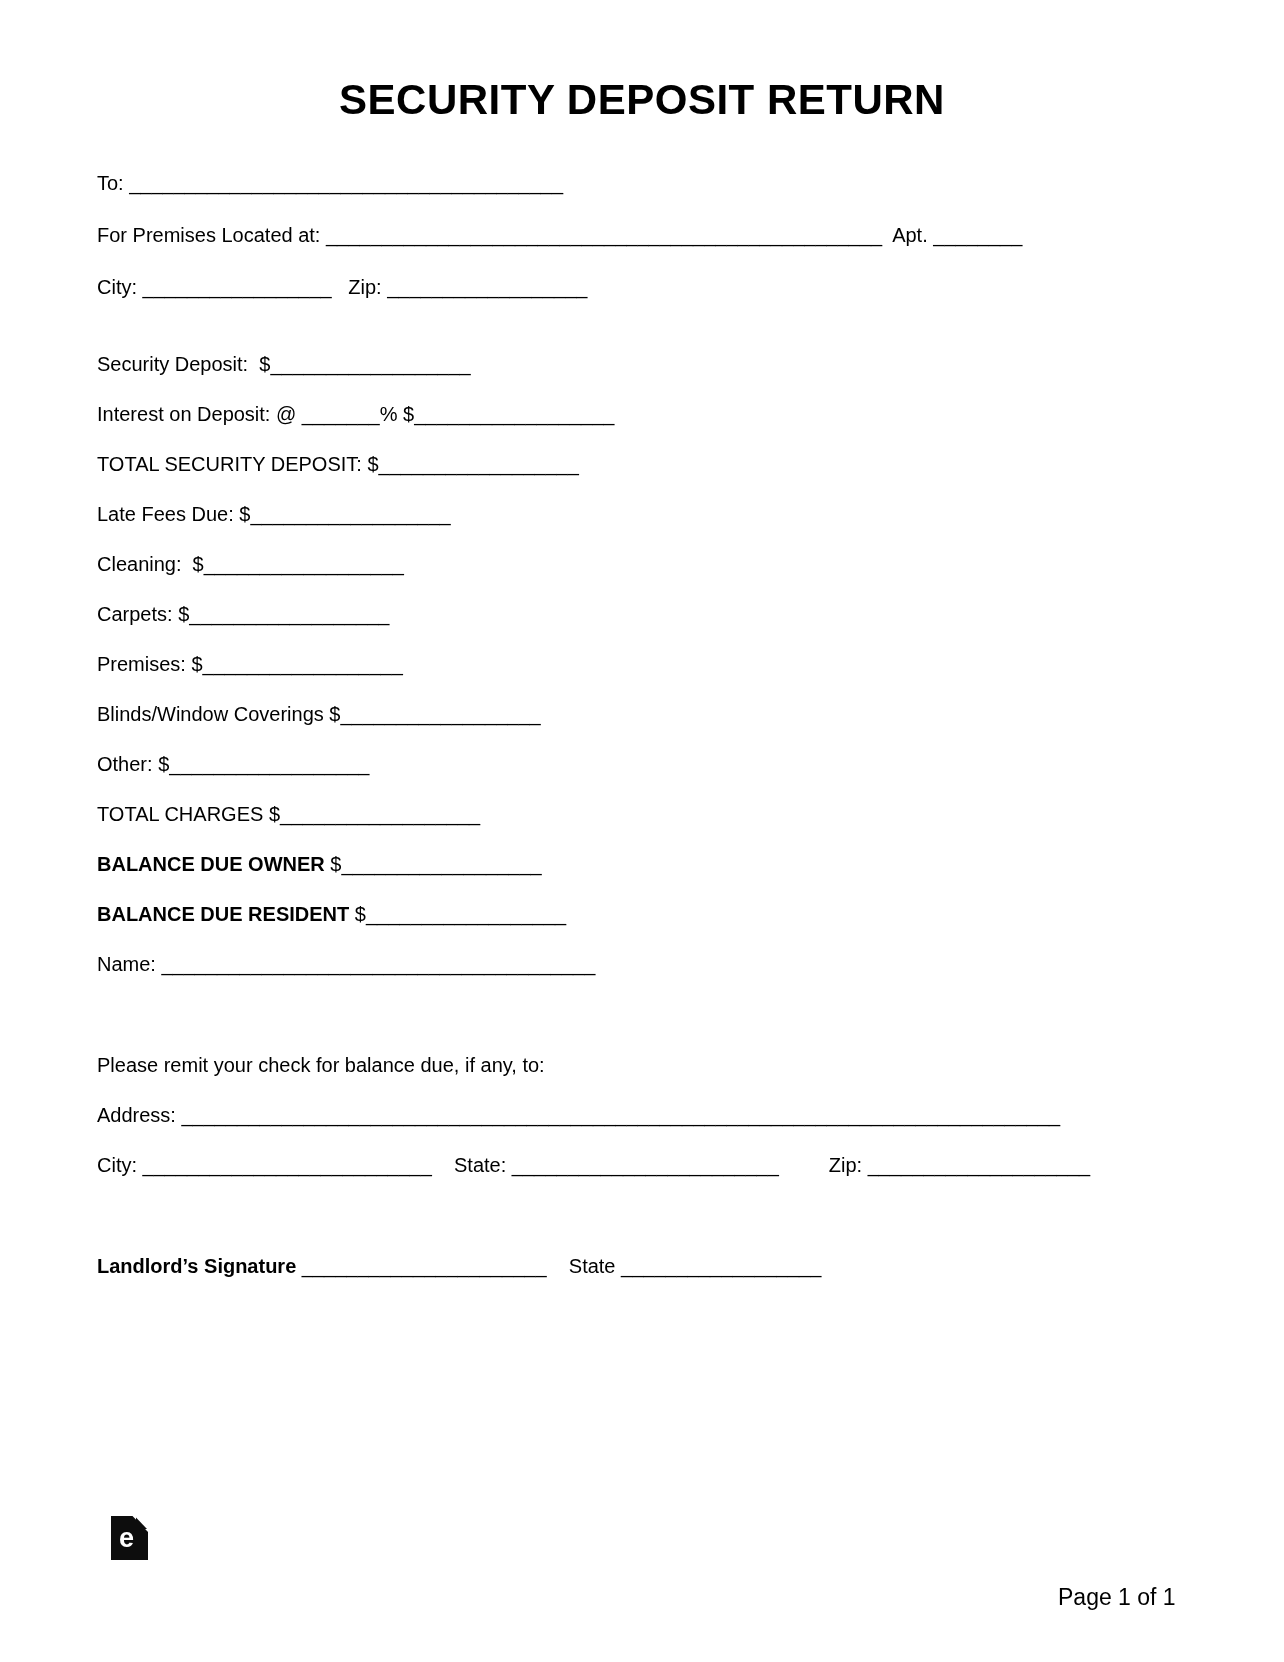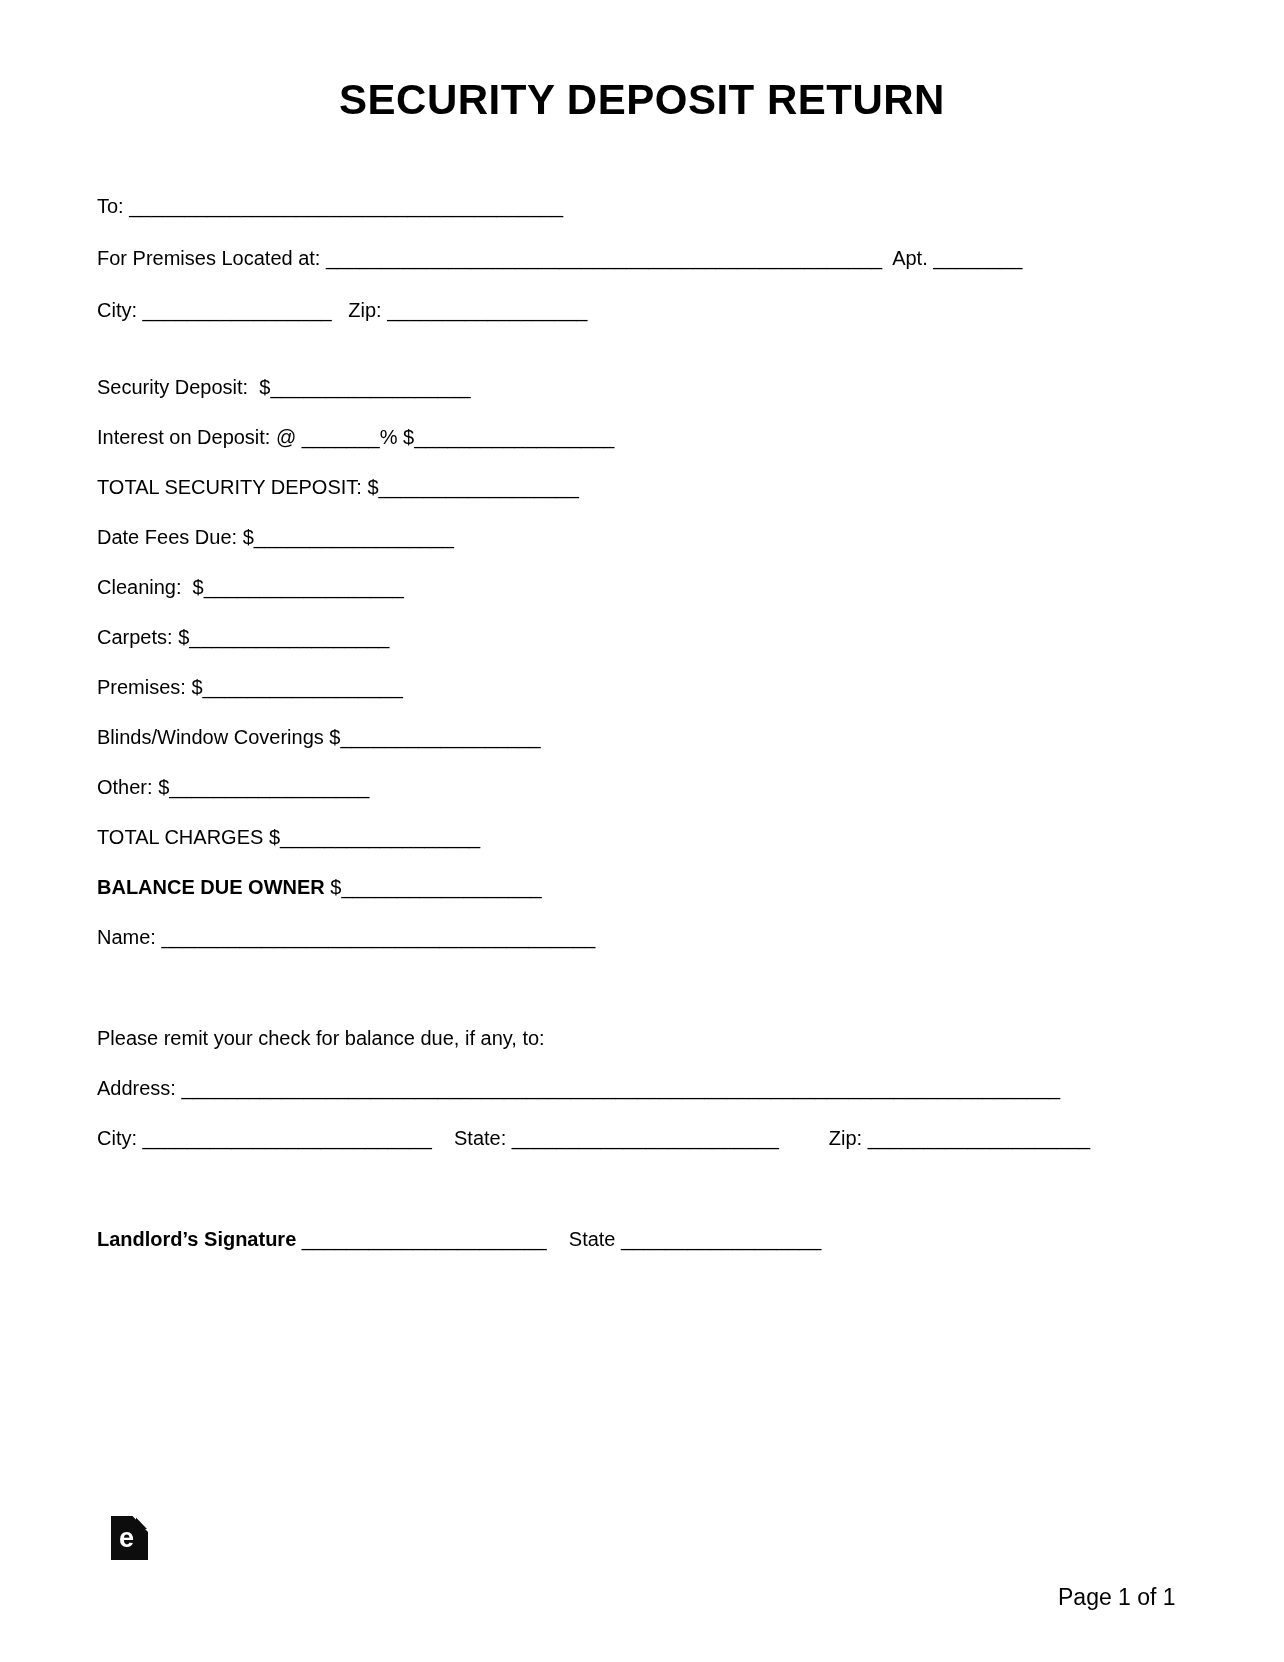--- a/index.html
+++ b/index.html
@@ -11,21 +11,21 @@
     font-size:20px;color:#000;
     overflow:hidden;
   }
   .doc-title{
     position:absolute;top:76px;left:0;width:100%;
     text-align:center;
     font-size:42px;font-weight:bold;
     letter-spacing:0.5px;
     white-space:pre;
   }
-  .form{position:absolute;left:97px;top:194px;}
+  .form{position:absolute;left:97px;top:171px;}
   .frow{height:50px;line-height:24px;white-space:pre;}
   .frow.tall{height:52px;}
   .gap-a{margin-top:25px;}
   .gap-b{margin-top:51px;}
   .bold{font-weight:bold;}
   .logo{position:absolute;left:111px;top:1516px;width:37px;height:44px;}
   .logo svg{display:block;}
   .logo-e{
     position:absolute;left:0;top:9px;width:31px;
     text-align:center;color:#ffffff;
@@ -48,36 +48,37 @@
 
     <div class="frow tall"><span>City: </span><span>_________________</span><span>   Zip: </span><span>__________________</span></div>
 
     <div class="frow gap-a"><span>Security Deposit:  $</span><span>__________________</span></div>
 
     <div class="frow"><span>Interest on Deposit: @ </span><span>_______</span><span>% $</span><span>__________________</span></div>
 
     <div class="frow"><span>TOTAL SECURITY DEPOSIT: $</span><span>__________________</span></div>
 
 
-    <div class="frow"><span>Date Fees Due: $</span><span>__________________</span></div>
+    <div class="frow"><span>Late Fees Due: $</span><span>__________________</span></div>
 
     <div class="frow"><span>Cleaning:  $</span><span>__________________</span></div>
 
     <div class="frow"><span>Carpets: $</span><span>__________________</span></div>
 
     <div class="frow"><span>Premises: $</span><span>__________________</span></div>
 
     <div class="frow"><span>Blinds/Window Coverings $</span><span>__________________</span></div>
 
     <div class="frow"><span>Other: $</span><span>__________________</span></div>
 
     <div class="frow"><span>TOTAL CHARGES $</span><span>__________________</span></div>
 
     <div class="frow"><span class="bold">BALANCE DUE OWNER</span><span> $</span><span>__________________</span></div>
 
+    <div class="frow"><span class="bold">BALANCE DUE RESIDENT</span><span> $</span><span>__________________</span></div>
 
     <div class="frow"><span>Name: </span><span>_______________________________________</span></div>
 
     <div class="frow gap-b"><span>Please remit your check for balance due, if any, to:</span></div>
 
     <div class="frow"><span>Address: </span><span>_______________________________________________________________________________</span></div>
 
     <div class="frow"><span>City: </span><span>__________________________</span><span>    State: </span><span>________________________</span><span>         Zip: </span><span>____________________</span></div>
 
     <div class="frow gap-b"><span class="bold">Landlord’s Signature </span><span>______________________</span><span>    State </span><span>__________________</span></div>

